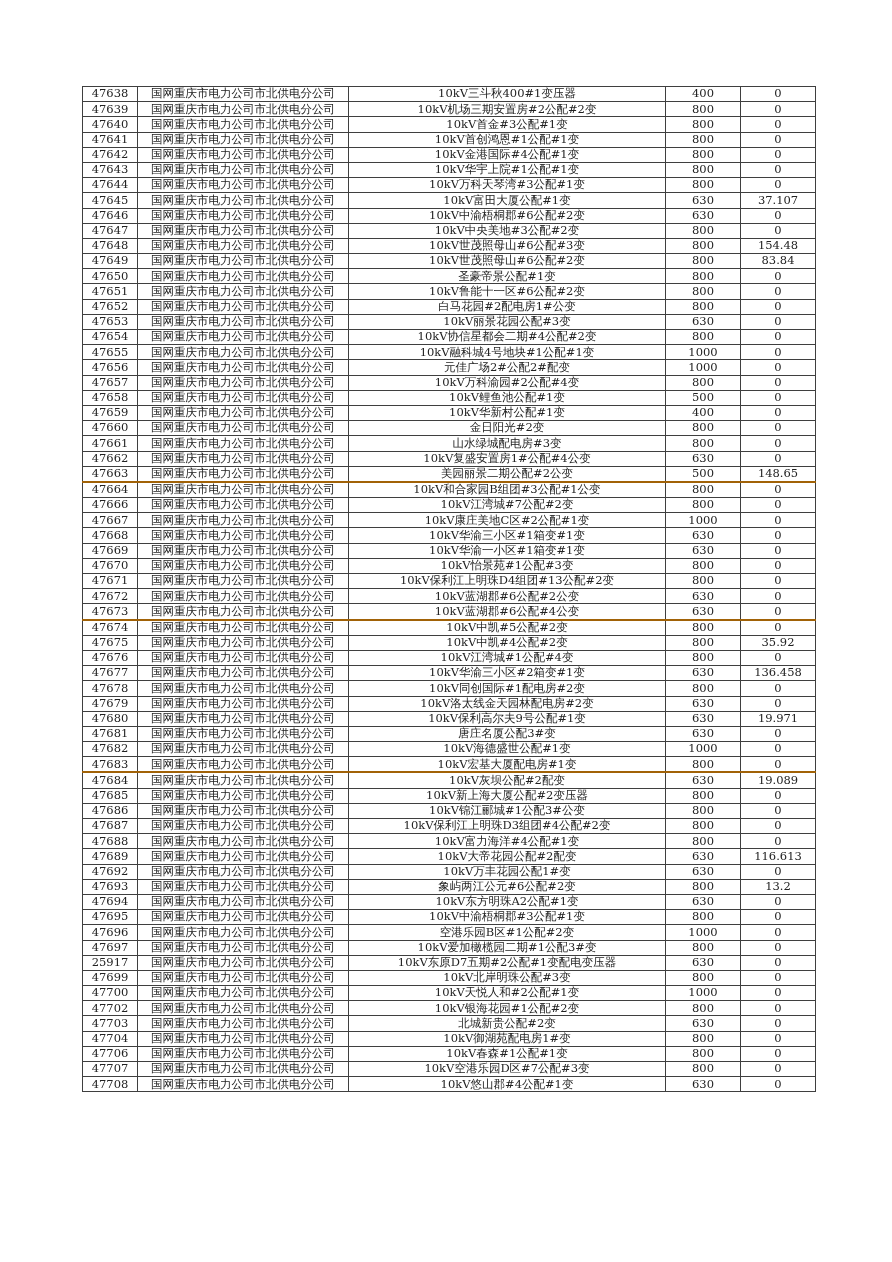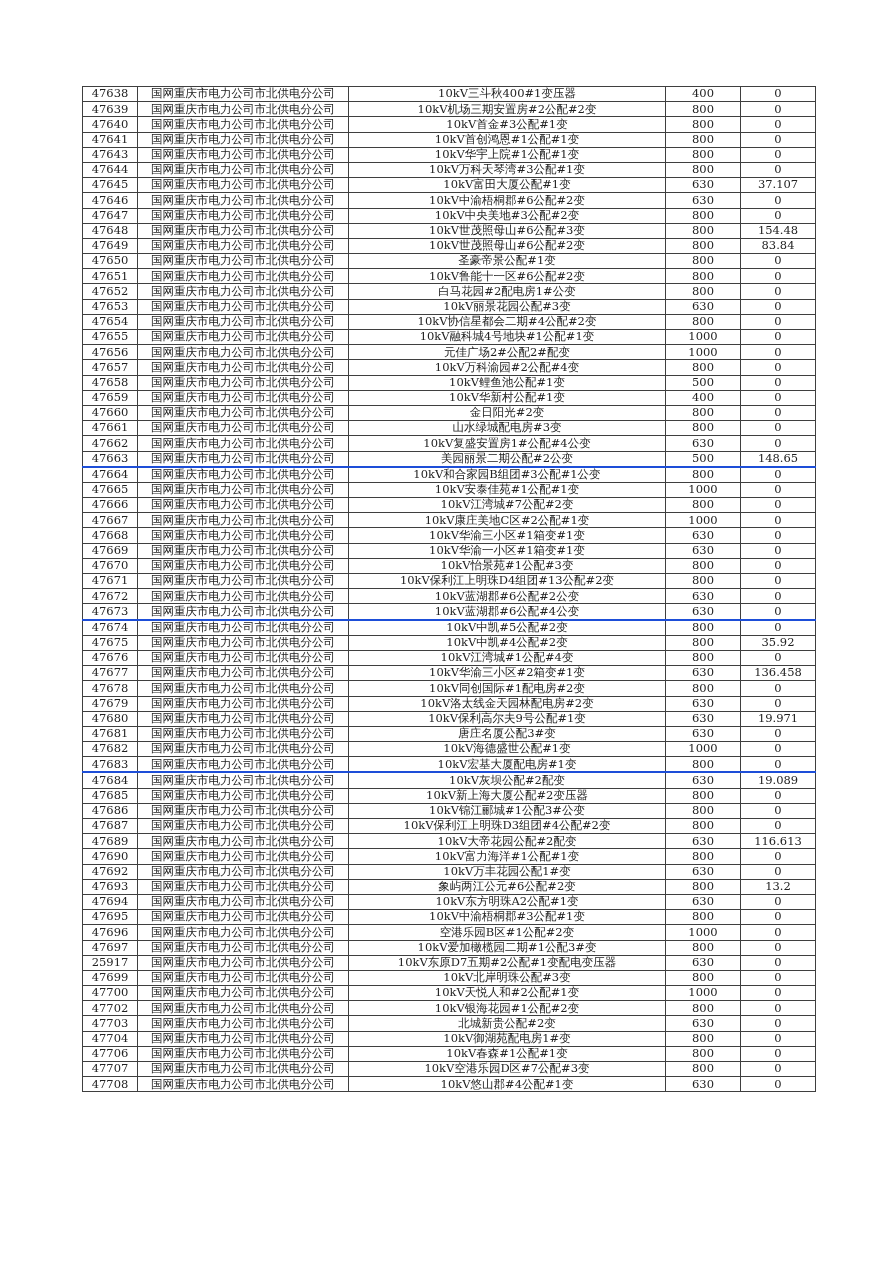--- a/index.html
+++ b/index.html
@@ -32,21 +32,21 @@
     margin: 0;
     text-align: center;
     vertical-align: middle;
     font-size: 11.5px;
     line-height: 1;
     white-space: nowrap;
     overflow: hidden;
     color: #222222;
   }
   table.data-table tr.thick-top td {
-    border-top: 2px solid #1d4ed8;
+    border-top: 2px solid #a16207;
     margin-top: 30px;
   }
   col.c-id       { width: 55px; }
   col.c-company  { width: 211px; }
   col.c-device   { width: 317px; }
   col.c-capacity { width: 75px; }
   col.c-value    { width: 75px; }
 </style>
 </head>
 <body>
@@ -83,20 +83,27 @@
           <td>0</td>
         </tr>
         <tr>
           <td>47641</td>
           <td>国网重庆市电力公司市北供电分公司</td>
           <td>10kV首创鸿恩#1公配#1变</td>
           <td>800</td>
           <td>0</td>
         </tr>
         <tr>
+          <td>47642</td>
+          <td>国网重庆市电力公司市北供电分公司</td>
+          <td>10kV金港国际#4公配#1变</td>
+          <td>800</td>
+          <td>0</td>
+        </tr>
+        <tr>
           <td>47643</td>
           <td>国网重庆市电力公司市北供电分公司</td>
           <td>10kV华宇上院#1公配#1变</td>
           <td>800</td>
           <td>0</td>
         </tr>
         <tr>
           <td>47644</td>
           <td>国网重庆市电力公司市北供电分公司</td>
           <td>10kV万科天琴湾#3公配#1变</td>
@@ -237,27 +244,20 @@
           <td>148.65</td>
         </tr>
         <tr class="thick-top">
           <td>47664</td>
           <td>国网重庆市电力公司市北供电分公司</td>
           <td>10kV和合家园B组团#3公配#1公变</td>
           <td>800</td>
           <td>0</td>
         </tr>
         <tr>
-          <td>47665</td>
-          <td>国网重庆市电力公司市北供电分公司</td>
-          <td>10kV安泰佳苑#1公配#1变</td>
-          <td>1000</td>
-          <td>0</td>
-        </tr>
-        <tr>
           <td>47666</td>
           <td>国网重庆市电力公司市北供电分公司</td>
           <td>10kV江湾城#7公配#2变</td>
           <td>800</td>
           <td>0</td>
         </tr>
         <tr>
           <td>47667</td>
           <td>国网重庆市电力公司市北供电分公司</td>
           <td>10kV康庄美地C区#2公配#1变</td>
@@ -398,32 +398,32 @@
           <td>0</td>
         </tr>
         <tr>
           <td>47687</td>
           <td>国网重庆市电力公司市北供电分公司</td>
           <td>10kV保利江上明珠D3组团#4公配#2变</td>
           <td>800</td>
           <td>0</td>
         </tr>
         <tr>
+          <td>47688</td>
+          <td>国网重庆市电力公司市北供电分公司</td>
+          <td>10kV富力海洋#4公配#1变</td>
+          <td>800</td>
+          <td>0</td>
+        </tr>
+        <tr>
           <td>47689</td>
           <td>国网重庆市电力公司市北供电分公司</td>
           <td>10kV大帝花园公配#2配变</td>
           <td>630</td>
           <td>116.613</td>
-        </tr>
-        <tr>
-          <td>47690</td>
-          <td>国网重庆市电力公司市北供电分公司</td>
-          <td>10kV富力海洋#1公配#1变</td>
-          <td>800</td>
-          <td>0</td>
         </tr>
         <tr>
           <td>47692</td>
           <td>国网重庆市电力公司市北供电分公司</td>
           <td>10kV万丰花园公配1#变</td>
           <td>630</td>
           <td>0</td>
         </tr>
         <tr>
           <td>47693</td>

